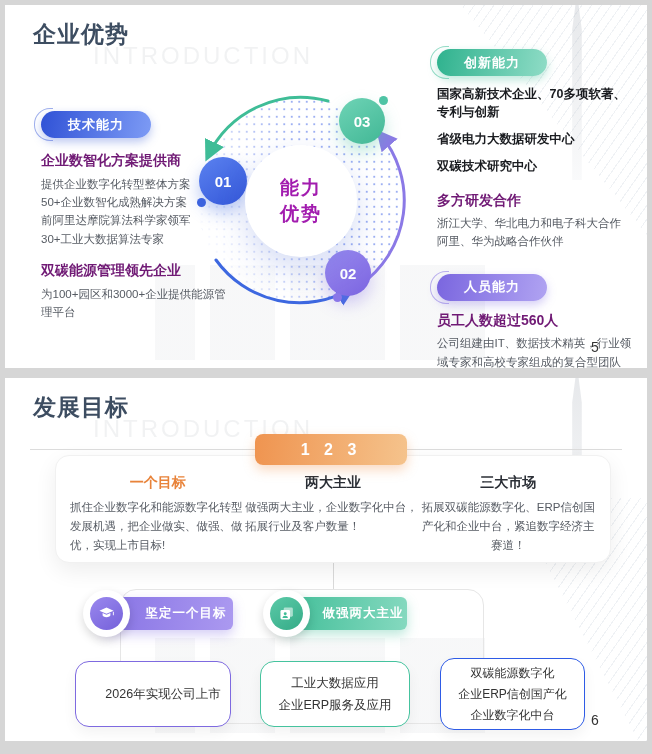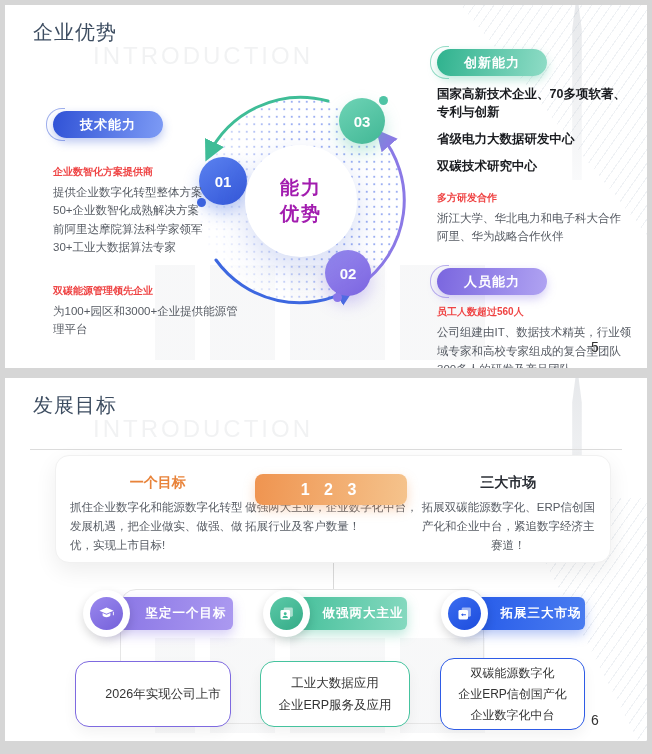--- a/index.html
+++ b/index.html
@@ -10,39 +10,39 @@
 
   .hatch { position:absolute; top:0; right:0; width:300px; height:230px;
     background: repeating-linear-gradient(125deg, rgba(100,125,155,0.10) 0 1px, transparent 1px 8px);
     clip-path: polygon(38% 0, 100% 0, 100% 100%); }
   .tower { position:absolute; left:552px; top:0; width:40px; height:175px; opacity:.30;
     background: linear-gradient(#aeb4bd, #eceef1);
     clip-path: polygon(46% 0, 54% 0, 62% 14%, 62% 100%, 38% 100%, 38% 14%); }
   .skyline { position:absolute; bottom:8px; left:150px; width:360px; height:95px; opacity:.06;
     background: linear-gradient(90deg, #7d8694 0 40px, transparent 40px 55px, #7d8694 55px 120px, transparent 120px 135px, #7d8694 135px 230px, transparent 230px 245px, #7d8694 245px 330px, transparent 330px); }
 
-  .slide-title { position:absolute; left:28px; top:14px; font-size:20px; font-weight:400; color:#3d4d61; letter-spacing:1px; z-index:5; }
+  .slide-title { position:absolute; left:28px; top:14px; font-size:23px; font-weight:700; color:#3d4d61; letter-spacing:1px; z-index:5; }
   .watermark { position:absolute; left:88px; top:37px; font-size:24px; font-weight:400; letter-spacing:3px; color:rgba(60,70,90,0.07); z-index:1; }
   .page-num { position:absolute; left:586px; top:334px; font-size:14px; color:#333; z-index:6; }
 
   
   .pill { position:relative; display:inline-flex; align-items:center; justify-content:center;
     min-width:110px; height:27px; padding:0 20px; border-radius:15px; color:#fff; font-size:13px; font-weight:700; letter-spacing:1px; }
   .pill::before { content:''; position:absolute; left:-7px; top:-3px; bottom:-3px; width:18px;
     border:1.5px solid rgba(80,110,220,0.55); border-right:none; border-radius:16px 0 0 16px; }
   .pill.blue { background:linear-gradient(100deg,#3052d6,#7d9bf5); box-shadow:0 4px 10px rgba(60,95,216,.35); }
   .pill.green { background:linear-gradient(100deg,#2fb28e,#8fdcc6); box-shadow:0 4px 10px rgba(63,189,151,.35); }
   .pill.green::before { border-color:rgba(63,189,151,.55); }
   .pill.purple { background:linear-gradient(100deg,#7a66df,#b0a3f2); box-shadow:0 4px 10px rgba(134,114,228,.35); }
   .pill.purple::before { border-color:rgba(134,114,228,.55); }
 
   .col { position:absolute; z-index:4; }
-  #tech-col { left:48px; top:106px; width:186px; }
+  #tech-col { left:36px; top:106px; width:186px; }
   #right-col { left:432px; top:44px; width:200px; }
-  .h-bold { font-size:10px; font-weight:800; color:#ef4444; margin:27px 0 4px; line-height:1.4; }
+  .h-bold { font-size:14px; font-weight:800; color:#701a75; margin:13px 0 4px; line-height:1.4; }
   .body-line { font-size:11.5px; color:#565b63; line-height:1.6; }
   .bold-line { font-size:12.5px; font-weight:800; color:#1a1c20; line-height:1.45; margin-top:9px; }
 
   
   #diagram { position:absolute; left:183px; top:83px; width:226px; height:226px; z-index:3; }
   .dots { position:absolute; left:10px; top:10px; width:206px; height:206px; border-radius:50%;
     background-image: radial-gradient(rgba(77,110,232,0.55) 1.1px, transparent 1.2px); background-size:7.5px 7.5px; }
   .dots::after { content:''; position:absolute; inset:0; border-radius:50%;
     background: linear-gradient(250deg, rgba(255,255,255,0) 45%, #fff 92%); }
   #arc-svg { position:absolute; inset:0; }
@@ -56,21 +56,21 @@
   .b01::after { left:-2px; bottom:-2px; background:#3c63de; }
   .b02 { left:137px; top:162px; width:46px; height:46px; background:linear-gradient(145deg,#9c8bf0,#7a64e0); box-shadow:0 8px 16px rgba(138,118,232,.35); }
   .b02::after { left:8px; bottom:-6px; background:#8a76e8; }
   .b03 { left:151px; top:10px; width:46px; height:46px; background:linear-gradient(145deg,#6fd4b6,#41b795); box-shadow:0 8px 16px rgba(79,196,165,.35); }
   .b03::after { right:-3px; top:-2px; background:#4fc4a5; }
 
   
   .mid-line { position:absolute; left:25px; right:25px; top:71px; height:1px; background:#dcdcdc; z-index:2; }
   .badge123 { position:absolute; left:250px; top:56px; width:152px; height:31px; border-radius:8px; z-index:3;
     background:linear-gradient(95deg,#ef9450,#f5c38c); display:flex; align-items:center; justify-content:center;
-    color:#fff; font-size:16px; font-weight:800; letter-spacing:5px; box-shadow:0 5px 12px rgba(240,148,80,.35);margin-top:40px; }
+    color:#fff; font-size:16px; font-weight:800; letter-spacing:5px; box-shadow:0 5px 12px rgba(240,148,80,.35); }
   .goal-card { position:absolute; left:50px; top:77px; width:556px; height:108px; background:#fff; border:1px solid #f1f1f1;
     border-radius:14px; box-shadow:0 8px 22px rgba(0,0,0,0.07); z-index:2; display:flex; padding:18px 14px 10px; gap:0; }
   .goal-col { flex:1; }
   .goal-col h3 { font-size:14px; font-weight:800; color:#2b2f36; text-align:center; margin-bottom:6px; }
   .goal-col.first h3 { color:#e8833a; }
   .goal-col p { font-size:11.5px; color:#565b63; line-height:1.65; }
   .goal-col.third p { text-align:center; }
   .connector { position:absolute; left:328px; top:185px; width:1px; height:26px; background:#dadada; z-index:1; }
   .bracket { position:absolute; left:115px; top:211px; width:364px; height:135px; border:1px solid #e6e6e6; border-radius:16px; z-index:1; }
 
@@ -212,32 +212,20 @@
         <svg width="17" height="17" viewBox="0 0 24 24">
             <rect x="8" y="3.5" width="13" height="13" rx="2" fill="rgba(255,255,255,0.55)"></rect>
             <rect x="3.5" y="7" width="13.5" height="13.5" rx="2" fill="#fff"></rect>
             <circle cx="10.2" cy="12.2" r="2.1" fill="#3fbd97"></circle>
             <path d="M6.4 18.2c0-1.9 1.7-2.9 3.8-2.9s3.8 1 3.8 2.9" fill="#3fbd97"></path>
           </svg>
       </div>
     </div>
     <span>做强两大主业</span>
   </div>
-  <div class="banner" id="banner3">
-    <div class="icon-ring">
-      <div class="icon-core">
-        <svg width="17" height="17" viewBox="0 0 24 24">
-            <rect x="8" y="3.5" width="13" height="13" rx="2" fill="rgba(255,255,255,0.55)"></rect>
-            <rect x="3.5" y="7" width="13.5" height="13.5" rx="2" fill="#fff"></rect>
-            <path d="M7 13.8l3-2.2v1.4h4v1.6h-4V16l-3-2.2z" fill="#2e5be6"></path>
-          </svg>
-      </div>
-    </div>
-    <span>拓展三大市场</span>
-  </div>
 
   <div class="track-box" id="box1">
     <span>2026年实现公司上市</span>
   </div>
   <div class="track-box" id="box3">
     <span>双碳能源数字化</span>
     <span>企业ERP信创国产化</span>
     <span>企业数字化中台</span>
   </div>
   <div class="track-box" id="box2">

